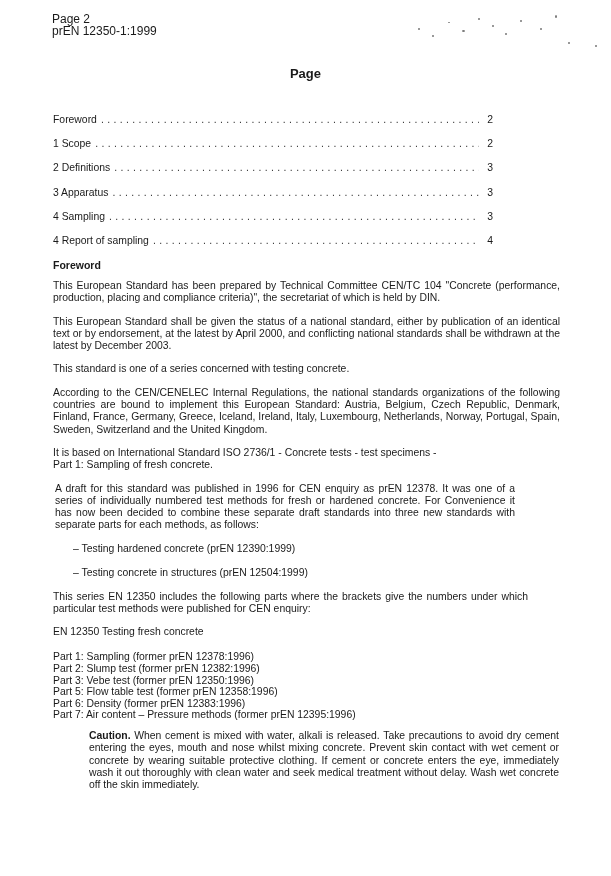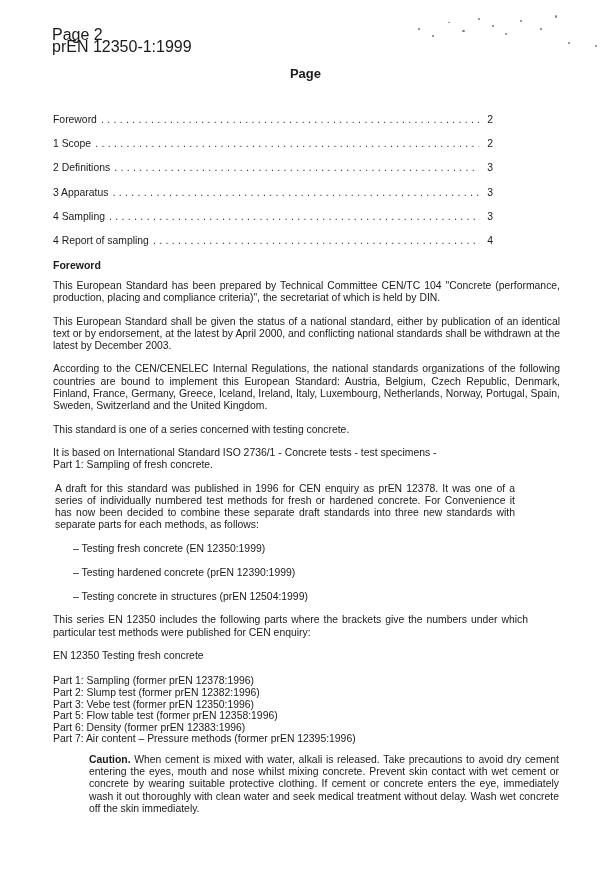--- a/index.html
+++ b/index.html
@@ -1,20 +1,20 @@
 <!DOCTYPE html>
 <html><head>
   <meta charset="utf-8">
   <style>
     html, body { margin: 0; padding: 0; background: #ffffff; }
     body {
       width: 611px; height: 876px; position: relative; overflow: hidden;
       font-family: "Liberation Sans", sans-serif; color: #1a1a1a; font-size: 10.4px;
     }
-    .hdr { position: absolute; left: 52px; top: 29px; line-height: 11.5px; font-size: 16px; }
+    .hdr { position: absolute; left: 52px; top: 14px; line-height: 11.5px; font-size: 12px; }
     .toc-title { position: absolute; left: 0; width: 100%; top: 66px; text-align: center; font-weight: bold; font-size: 13px; }
     .toc { position: absolute; left: 53px; top: 114px; width: 440px; }
     .toc-row { display: flex; align-items: baseline; height: 24.2px; font-size: 10.4px; }
     .toc-label { white-space: nowrap; padding-right: 4px; }
     .toc-dots { flex: 1; overflow: hidden; white-space: nowrap; letter-spacing: 2.6px; color: #333; }
     .toc-dots::before { content: ". . . . . . . . . . . . . . . . . . . . . . . . . . . . . . . . . . . . . . . . . . . . . . . . . . . . . . . . . . . . . . . . . . . . . . . . . . . . . . . . . . . . . ."; letter-spacing: 0; word-spacing: 0.5px; }
     .toc-page { width: 10px; text-align: right; padding-left: 4px; }
     .content { position: absolute; left: 53px; top: 259px; width: 507px; }
     .h-foreword { font-weight: bold; font-size: 10.5px; margin: 0 0 9px 0; }
     p { margin: 0 0 11px 0; line-height: 12.3px; text-align: justify; }
@@ -65,28 +65,27 @@
     <span class="toc-label">4 Report of sampling</span>
     <span class="toc-dots"></span>
     <span class="toc-page">4</span>
   </div>
 </div>
 
 <div class="content">
   <div class="h-foreword">Foreword</div>
   <p>This European Standard has been prepared by Technical Committee CEN/TC 104 "Concrete (performance, production, placing and compliance criteria)", the secretariat of which is held by DIN.</p>
   <p>This European Standard shall be given the status of a national standard, either by publication of an identical text or by endorsement, at the latest by April 2000, and conflicting national standards shall be withdrawn at the latest by December 2003.</p>
+  <p>This standard is one of a series concerned with testing concrete.</p>
   <p>According to the CEN/CENELEC Internal Regulations, the national standards organizations of  the following countries are bound to implement this European Standard: Austria, Belgium, Czech Republic, Denmark, Finland, France, Germany, Greece, Iceland, Ireland, Italy, Luxembourg, Netherlands, Norway, Portugal, Spain, Sweden, Switzerland and the United Kingdom.</p>
-  <p>This standard is one of a series concerned with testing concrete.</p>
   <p style="text-align:left;">
     <span>It is based on International Standard ISO 2736/1 - Concrete tests - test specimens -</span><br>
     <span>Part 1: Sampling of fresh concrete.</span>
   </p>
   <p style="margin-left:2px; width:460px;margin-top:8px;">A draft for this standard was published in 1996 for CEN enquiry as prEN 12378. It was one of a series of individually numbered test methods for fresh or hardened concrete. For Convenience it has now been decided to combine these separate draft standards into three new standards with separate parts for each methods, as follows:</p>
-  <div class="list-item">– Testing fresh concrete (EN 12350:1999)</div>
   <div class="list-item">– Testing hardened concrete (prEN 12390:1999)</div>
   <div class="list-item">– Testing concrete in structures (prEN 12504:1999)</div>
   <p style="width:475px;">This series EN 12350 includes the following parts where the brackets give the numbers under which particular test methods were published for CEN enquiry:</p>
   <p style="margin-bottom:13px;">EN 12350 Testing fresh concrete</p>
   <div class="parts">
     <div>Part 1: Sampling (former prEN 12378:1996)</div>
     <div>Part 2: Slump test (former prEN 12382:1996)</div>
     <div>Part 3: Vebe test (former prEN 12350:1996)</div>
     <div>Part 5: Flow table test (former prEN 12358:1996)</div>
     <div>Part 6: Density (former prEN 12383:1996)</div>

